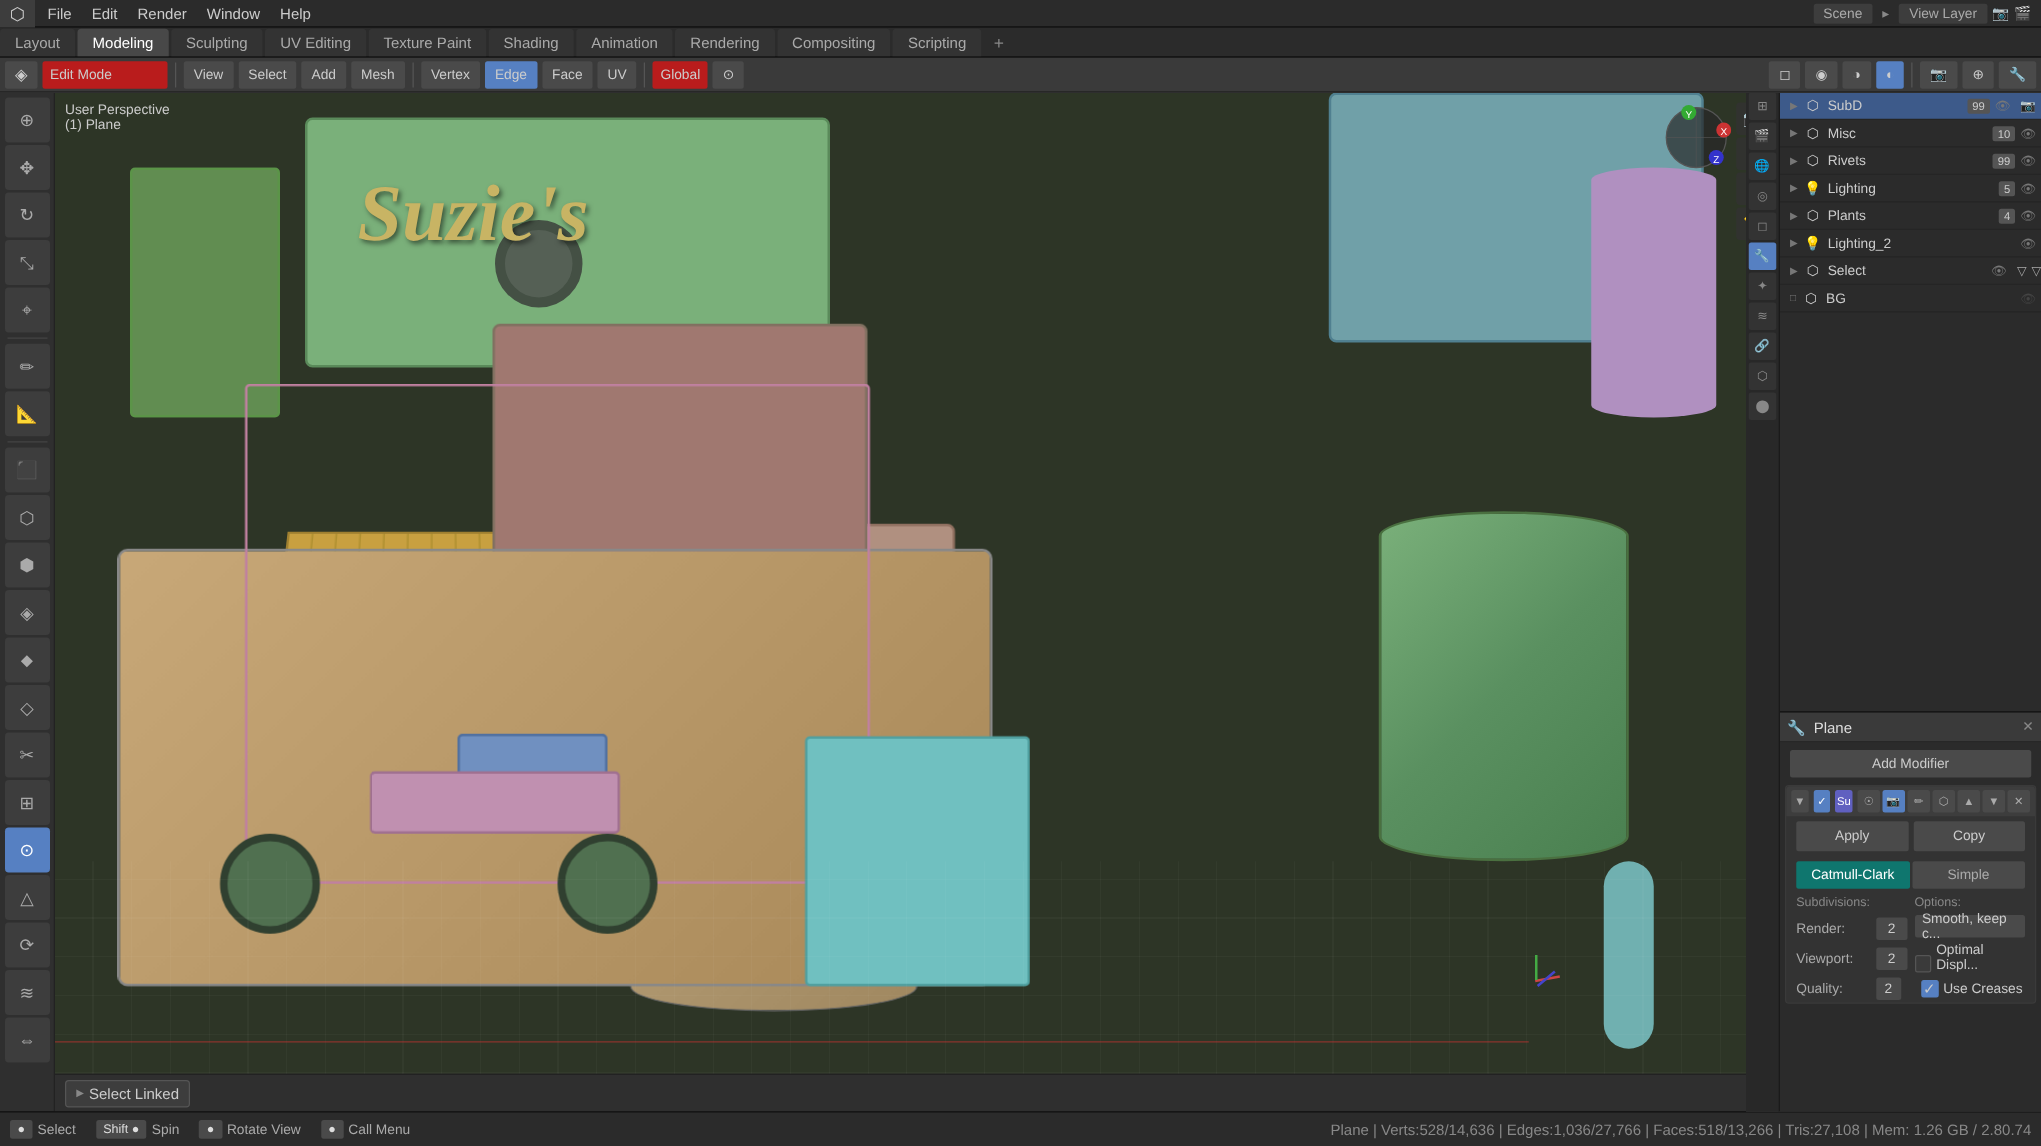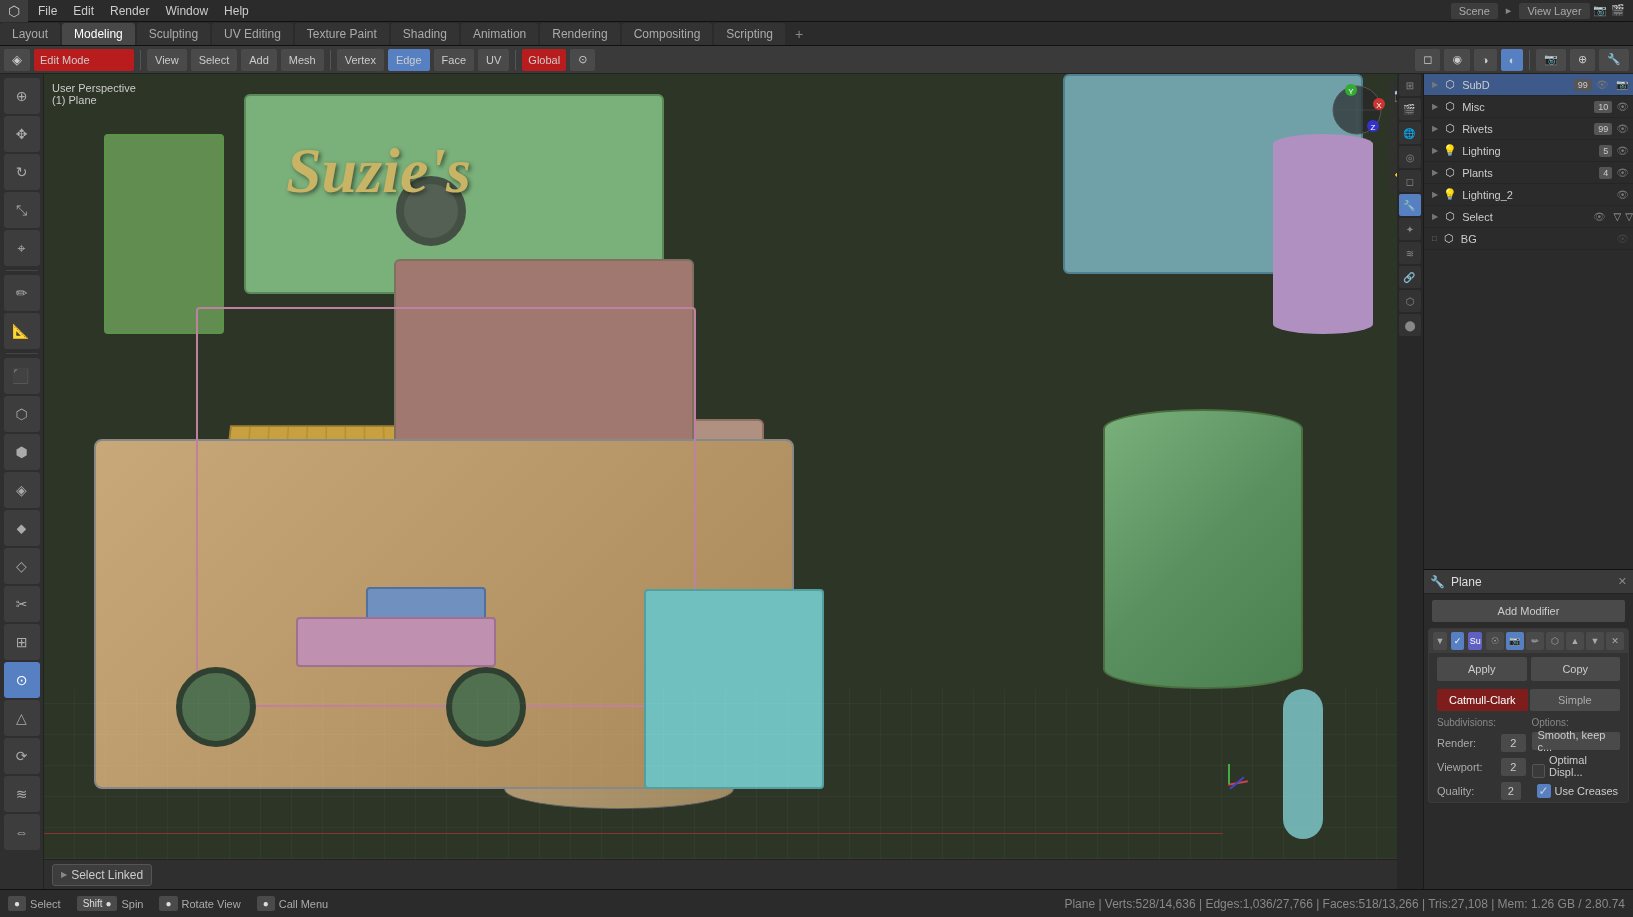--- a/index.html
+++ b/index.html
@@ -297,21 +297,21 @@
       height: 22px;
       background: #4a4a4a;
       border: none;
       color: #aaa;
       font-size: 11px;
       cursor: pointer;
       border-radius: 2px;
       text-align: center; line-height: 22px;
     }
     .subd-tab.active {
-      background: #7f1d1d;
+      background: #0f766e;
       color: #fff;
     }
     .prop-label { color: #aaa; font-size: 11px; width: 80px; }
     .prop-value {
       flex: 1; height: 18px;
       background: #4a4a4a;
       border: none;
       color: #ccc;
       font-size: 11px;
       border-radius: 2px;

